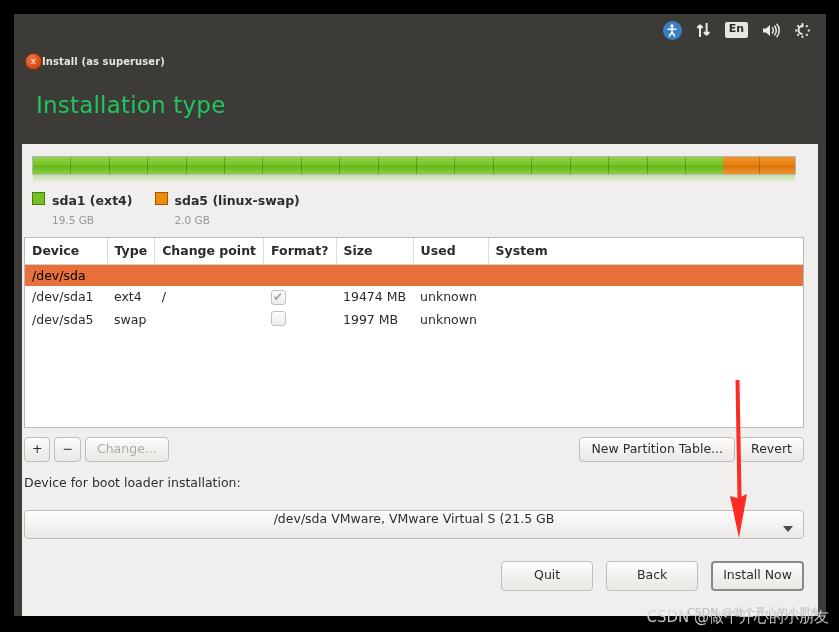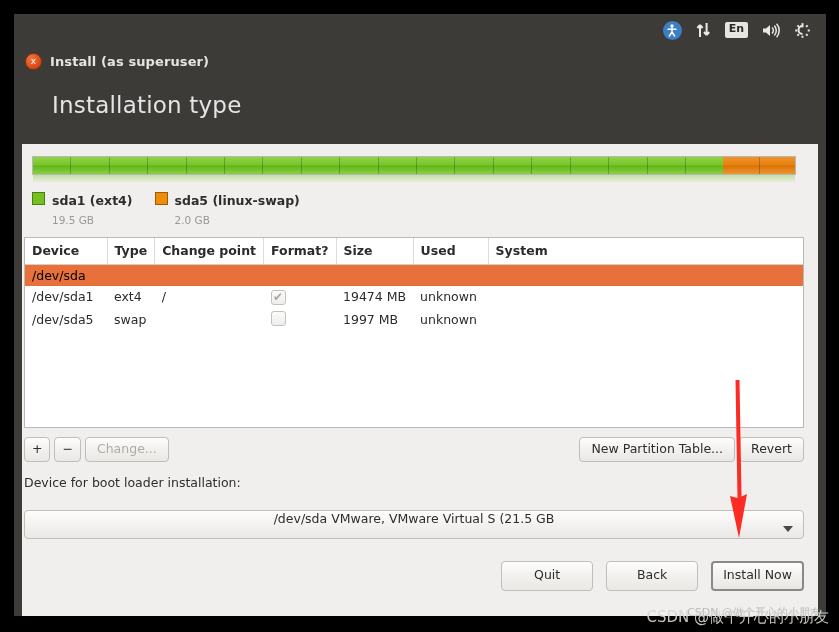--- a/index.html
+++ b/index.html
@@ -73,31 +73,31 @@
     display: flex;
     align-items: center;
     justify-content: center;
     color: #fff6ee;
     font-size: 9px;
     line-height: 1;
     font-family: "DejaVu Sans", sans-serif;
     flex: none;
   }
   #window-title {
-    margin-left: 8px;
+    margin-left: 0;
     color: #e6e4e0;
-    font-size: 13px;
+    font-size: 10px;
     font-weight: bold;
     letter-spacing: 0.1px;
   }
 
   #page-title {
-    color: #e5e5e5;
+    color: #22c55e;
     font-size: 23px;
-    padding: 16px 0 0 38px;
+    padding: 16px 0 0 22px;
     font-weight: normal;
     letter-spacing: 0.2px;
     flex: none;
   }
 
   
   #content {
     margin: 26px 8px 0 8px;
     background: #f0efed;
     flex: 1 1 auto;

